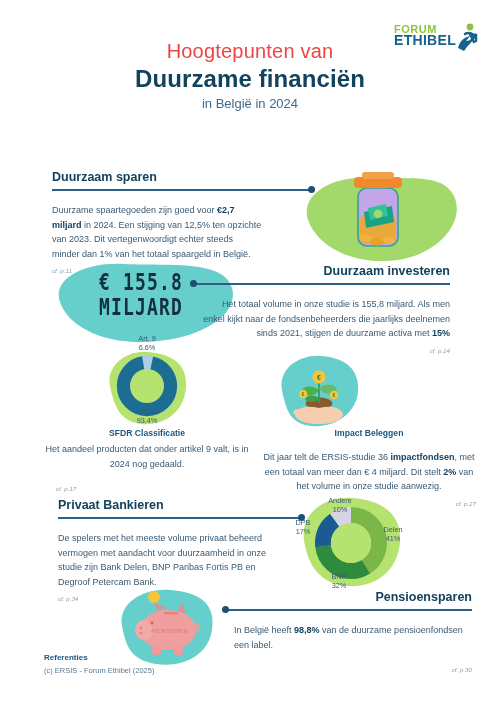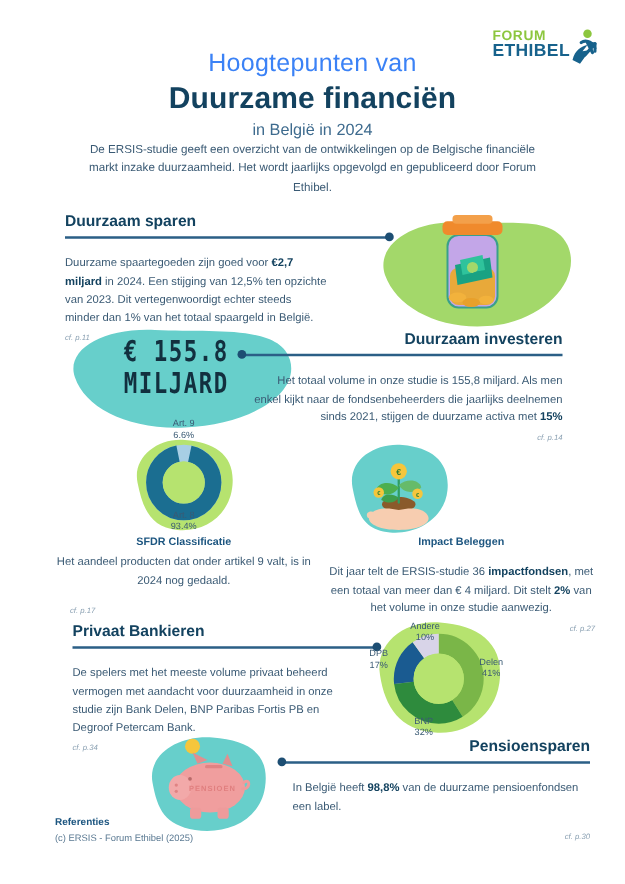--- a/index.html
+++ b/index.html
@@ -25,21 +25,21 @@
   }
   .logo-ethibel {
     font-size: 14px; font-weight: bold; letter-spacing: 0.3px;
     color: #17628c; font-family: "Liberation Sans", sans-serif; margin-top: -2px;
   }
   .logo-mark { position: absolute; right: 0; top: 0; width: 26px; height: 32px; }
 
   
   .header { position: absolute; top: 40px; left: 0; width: 500px; text-align: center; }
   .h-line1 {
-    font-size: 20px; font-weight: 400; color: #3b82f6; letter-spacing: 0.2px;
+    font-size: 20px; font-weight: 400; color: #ef4444; letter-spacing: 0.2px;
   }
   .h-line2 {
     font-size: 24px; font-weight: bold; color: #13425f; margin-top: 2px; letter-spacing: 0.1px;
   }
   .h-line3 {
     font-size: 13px; font-weight: 400; color: #3e6b8e; margin-top: 3px;
   }
   .intro {
     position: absolute; top: 112px; left: 60px; width: 380px;
     text-align: center; font-size: 9.3px; line-height: 1.65; color: #3a5a74;
@@ -106,21 +106,20 @@
       <path d="M16 22 L24 13" stroke="#17628c" stroke-width="2.6" stroke-linecap="round"></path>
       <path d="M24 13 L24 19 M24 13 L18.5 13" stroke="#17628c" stroke-width="2.4" stroke-linecap="round"></path>
     </svg>
   </div>
 
   <div class="header">
     <div class="h-line1">Hoogtepunten van</div>
     <div class="h-line2">Duurzame financiën</div>
     <div class="h-line3">in België in 2024</div>
   </div>
-  <div class="intro">De ERSIS-studie geeft een overzicht van de ontwikkelingen op de Belgische financiële markt inzake duurzaamheid. Het wordt jaarlijks opgevolgd en gepubliceerd door Forum Ethibel.</div>
 
   <svg class="blob" style="left:290px; top:168px; width:170px; height:105px;" viewBox="0 0 170 105">
     <path d="M18 52 C10 28, 40 8, 78 10 C118 12, 152 4, 164 28 C176 54, 148 86, 108 92 C66 98, 28 80, 18 52 Z" fill="#a3d86a"></path>
 
     <rect x="68" y="20" width="40" height="58" rx="9" fill="#c3a6e8"></rect>
     <rect x="70" y="46" width="36" height="30" rx="7" fill="#e8a93a"></rect>
     <rect x="68" y="20" width="40" height="58" rx="9" fill="none" stroke="#3aa08a" stroke-width="1.6"></rect>
 
     <rect x="64" y="9" width="48" height="11" rx="4" fill="#f08a2c"></rect>
     <rect x="72" y="4" width="32" height="7" rx="3" fill="#f3a04a"></rect>

